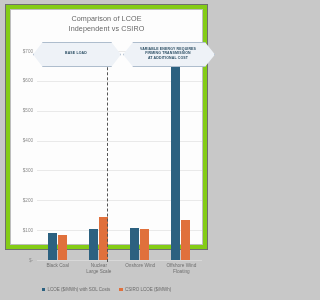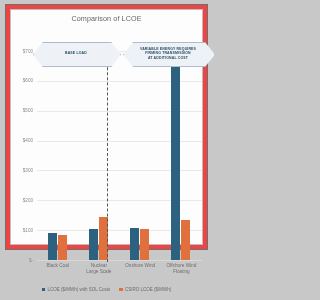--- a/index.html
+++ b/index.html
@@ -3,21 +3,21 @@
 <meta charset="utf-8">
 <style>
   html,body{margin:0;padding:0;}
   body{
     width:215px;height:300px;overflow:hidden;
     background:#c8c8c8;
     font-family:"Liberation Sans", sans-serif;
   }
   #frame{
     position:absolute;left:5px;top:4px;width:203px;height:246px;
-    background:#ef4444;border:1px solid #6f6f6f;box-sizing:border-box;
+    background:#84cc16;border:1px solid #6f6f6f;box-sizing:border-box;
   }
   #inner{
     position:absolute;left:4px;top:4px;right:4px;bottom:4px;
     background:#fdfdfd;border:1px solid #bdbdbd;box-sizing:border-box;
   }
   
   #title{
     position:absolute;left:0;top:4px;width:100%;text-align:center;
     color:#666666;font-size:7.2px;line-height:9.5px;letter-spacing:.1px;
   }
@@ -73,20 +73,21 @@
   .legend-label{color:#6a6a6a;font-size:4.5px;line-height:5px;white-space:nowrap;}
 </style>
 </head>
 <body>
 
 <div id="frame">
   <div id="inner">
 
     <div id="title">
       <div>Comparison of LCOE</div>
+      <div>Independent vs CSIRO</div>
     </div>
 
     <div id="plot">
       <div id="gridlines">
           <div class="gridline" style="top: 0px;"></div>
           <div class="gridline" style="top: 29.8571px;"></div>
           <div class="gridline" style="top: 59.7143px;"></div>
           <div class="gridline" style="top: 89.5714px;"></div>
           <div class="gridline" style="top: 119.429px;"></div>
           <div class="gridline" style="top: 149.286px;"></div>

